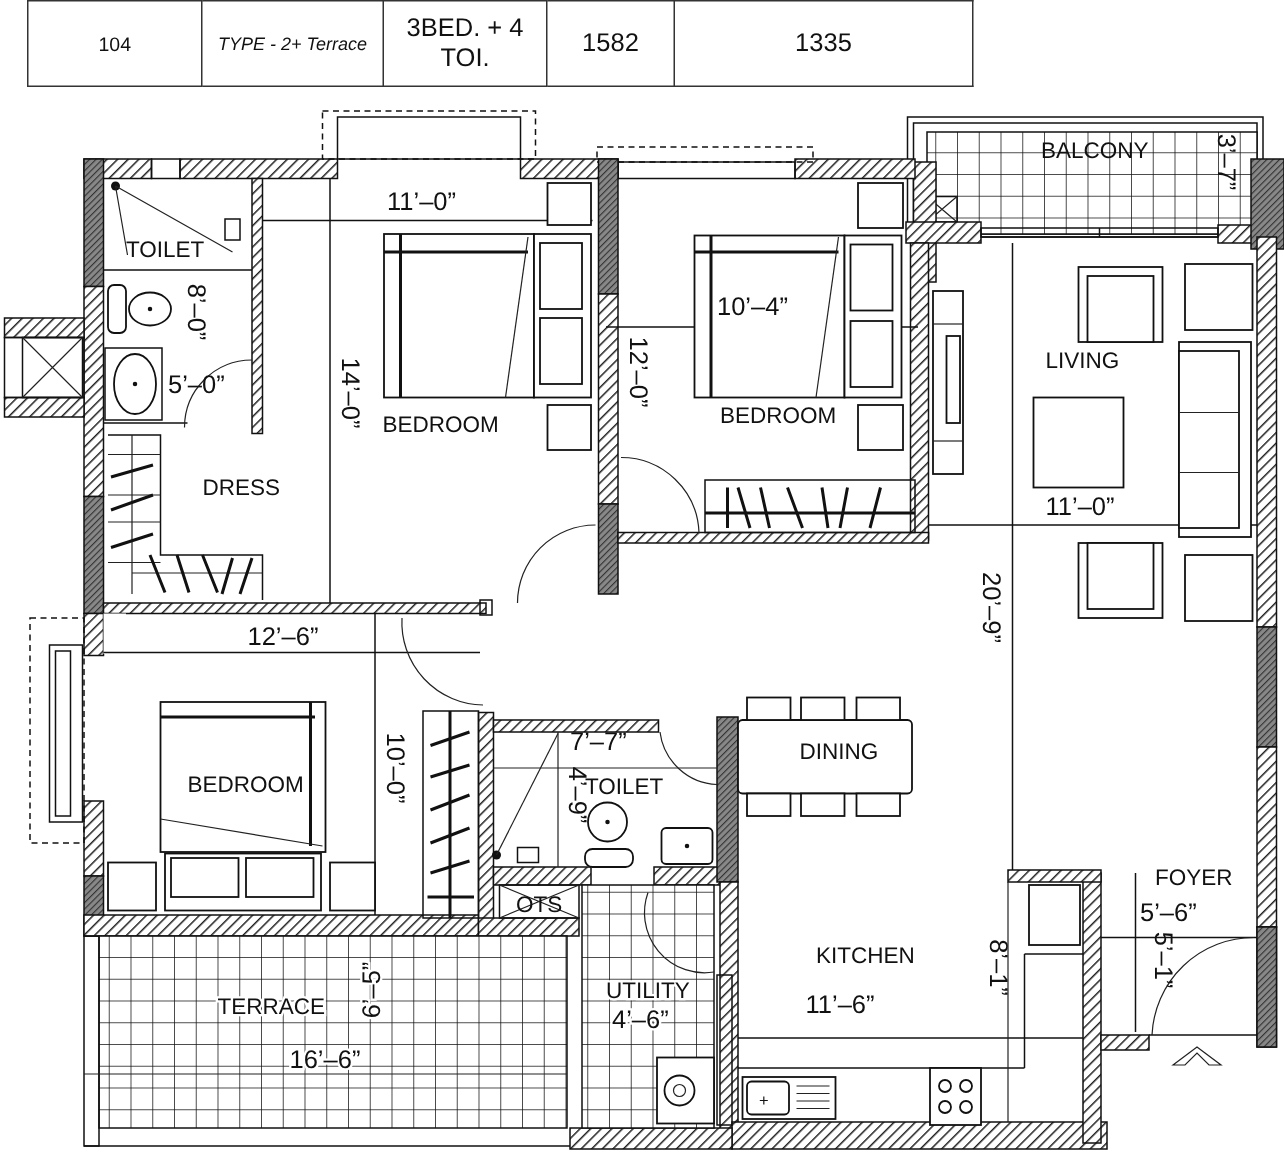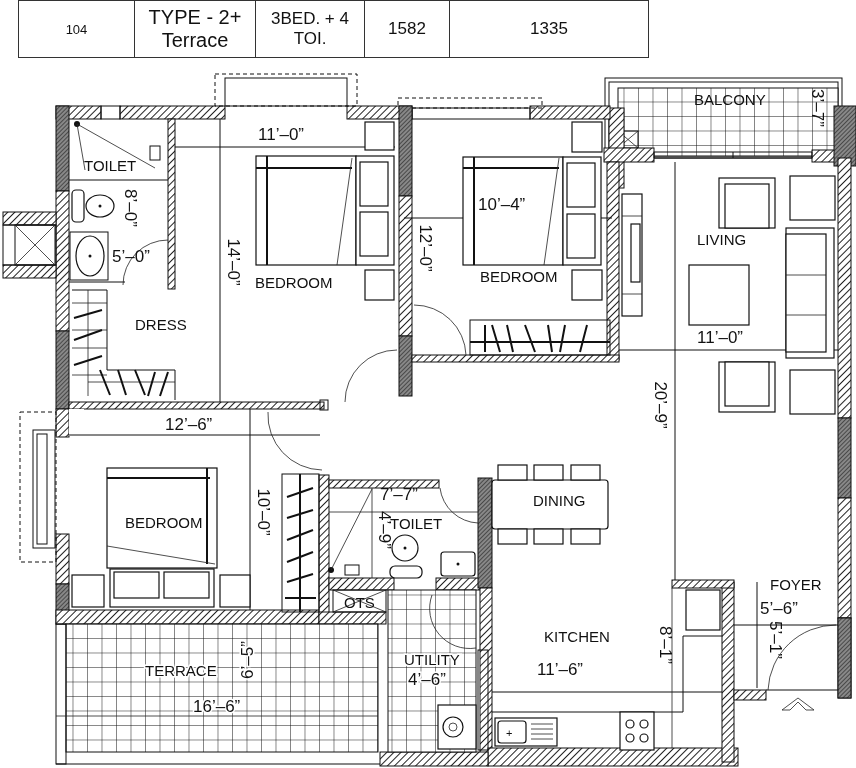--- a/index.html
+++ b/index.html
@@ -1,20 +1,20 @@
 <!DOCTYPE html>
 <html><head>
 <meta charset="utf-8">
 <style>
   html,body{margin:0;padding:0;background:#fff;}
   body{width:856px;height:768px;position:relative;overflow:hidden;font-family:"Liberation Sans",sans-serif;}
   .tbl{position:absolute;left:18px;top:0;width:631px;height:58px;border-collapse:collapse;}
   .tbl td{border:1px solid #333;text-align:center;font-size:16px;color:#111;padding:0;}
   .tbl td.c0{font-size:13px;width:115px;margin-left:20px;}
-  .tbl td.c1{font-size:20px;width:120px;}
+  .tbl td.c1{font-size:12px;width:120px;font-style:italic;}
   .tbl td.c2{font-size:17px;width:108px;}
   .tbl td.c3{font-size:17px;width:84px;}
   .tbl td.c4{font-size:17px;}
   svg{position:absolute;left:0;top:0;}
   .lbl{font-family:"Liberation Sans",sans-serif;font-size:15px;fill:#111;}
   .dim{font-family:"Liberation Sans",sans-serif;font-size:17px;fill:#111;}
   .w{fill:url(#hatch);stroke:#111;stroke-width:1;}
   .wd{fill:url(#hatch2);stroke:#111;stroke-width:1;}
   .ln{stroke:#111;stroke-width:1;fill:none;}
   .thin{stroke:#222;stroke-width:0.8;fill:none;}

